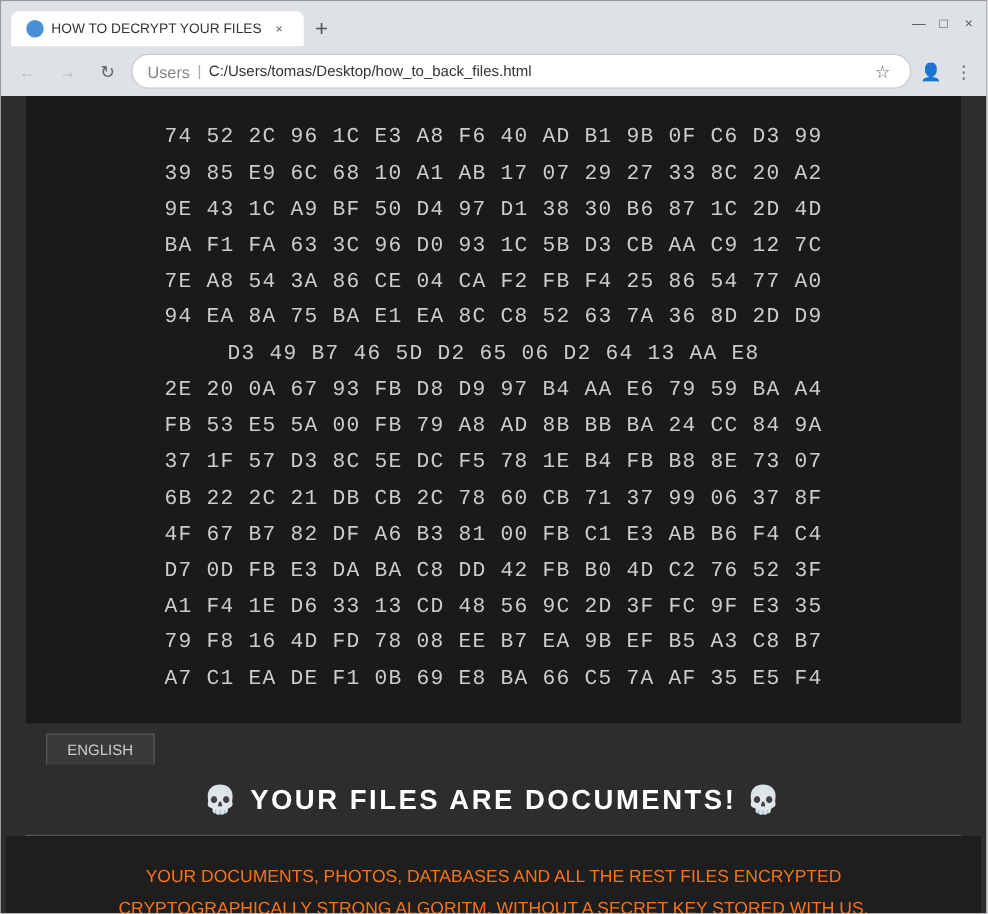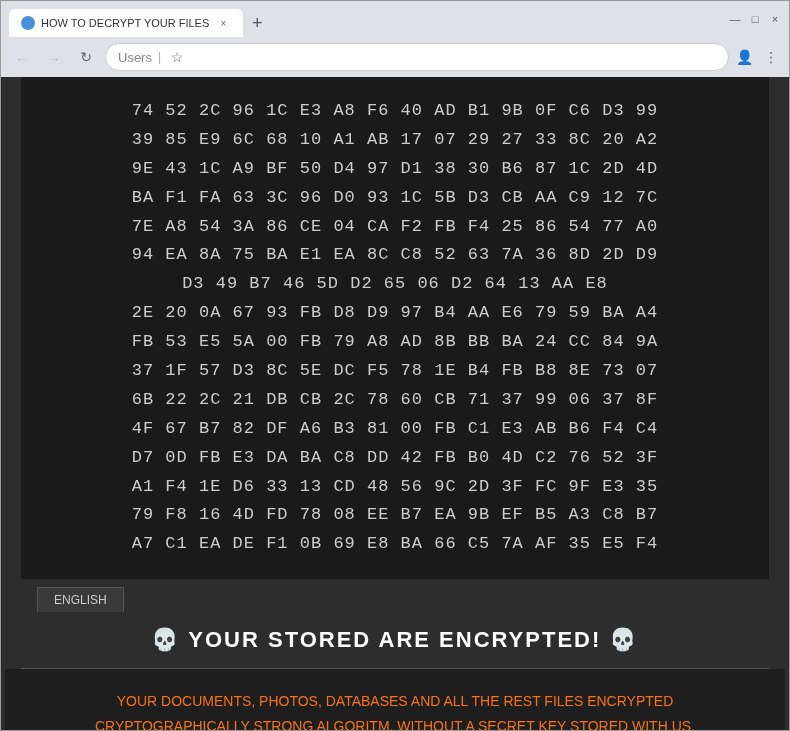--- a/index.html
+++ b/index.html
@@ -259,20 +259,21 @@
     </div>
   </div>
 
   <div class="address-bar">
     <div class="nav-btn disabled">←</div>
     <div class="nav-btn disabled">→</div>
     <div class="nav-btn">↻</div>
     <div class="url-bar">
       <span class="url-scheme">Users</span>
       <span style="color:#aaa; font-size:12px;">|</span>
+      <span class="url-text">C:/Users/tomas/Desktop/how_to_back_files.html</span>
       <div class="url-star">☆</div>
     </div>
     <div class="url-user">👤</div>
     <div class="url-menu">⋮</div>
   </div>
 
   <div class="page-area">
     <div class="page-top-spacer"></div>
 
 
@@ -297,21 +298,21 @@
 
     <div class="section-gap"></div>
 
     <div class="lang-tab-bar">
       <div class="lang-tab">
         <span>ENGLISH</span>
       </div>
     </div>
 
     <div class="skull-header">
-      <span>💀 YOUR STORED ARE ENCRYPTED! 💀</span>
+      <span>💀 YOUR FILES ARE DOCUMENTS! 💀</span>
     </div>
 
     <hr class="divider">
 
     <div class="main-warning">
       <span style="white-space:pre-line;">YOUR DOCUMENTS, PHOTOS, DATABASES AND ALL THE REST FILES ENCRYPTED
 CRYPTOGRAPHICALLY STRONG ALGORITM. WITHOUT A SECRET KEY STORED WITH US,
 THE RESTORATION OF YOUR FILES IS IMPOSSIBLE.</span>
     </div>
 

